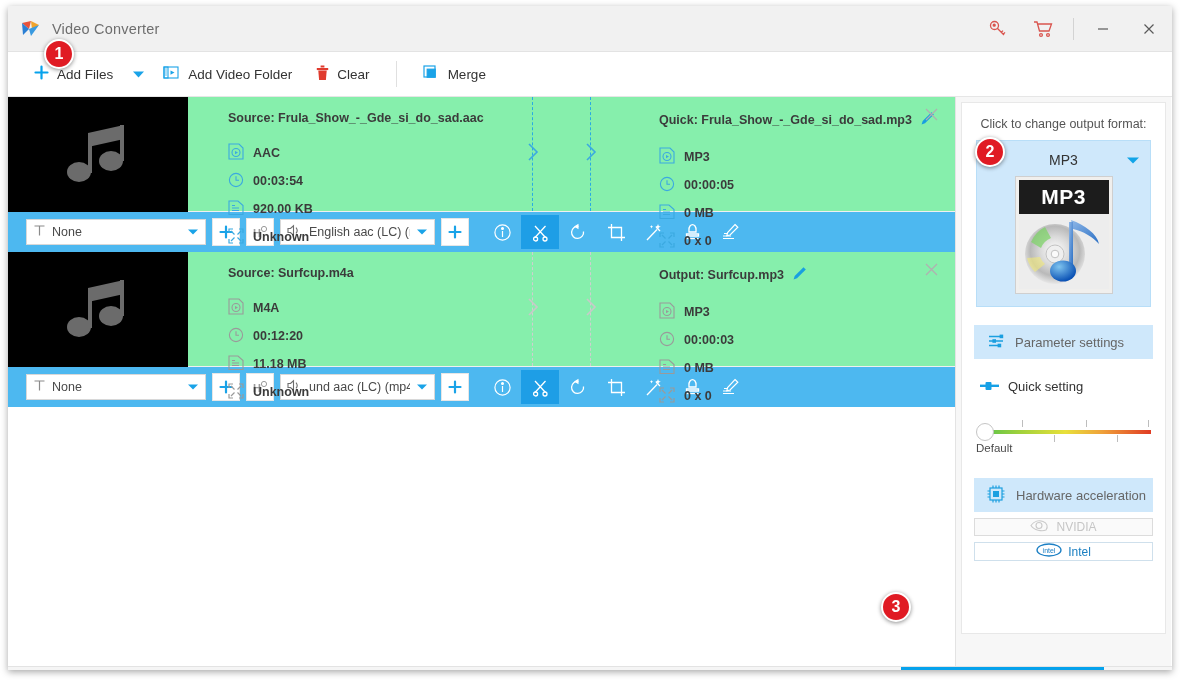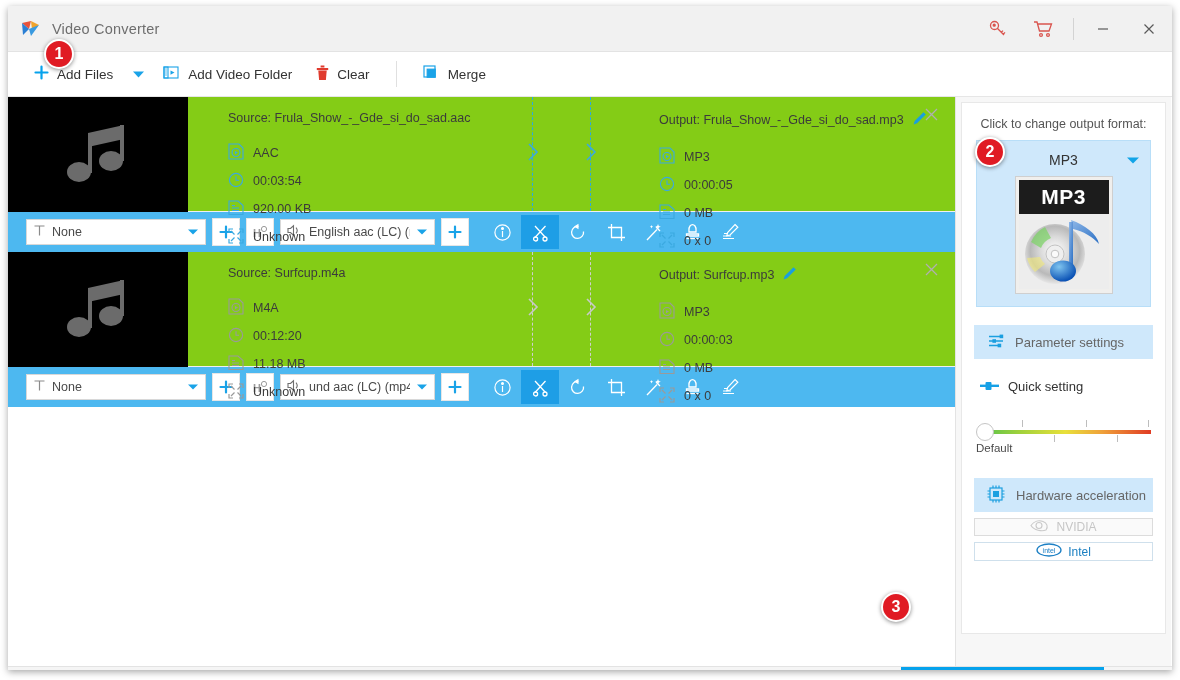--- a/index.html
+++ b/index.html
@@ -46,21 +46,21 @@
   .tool-item.first { padding-left:26px; }
   .tool-caret { width:26px;height:45px;display:flex;align-items:center;justify-content:center;cursor:pointer;}
   .tbar-sep { width:1px;height:26px;background:#e0e0e0;margin:0 14px 0 14px; }
 
   
   .body { display:flex; height:569px; }
   .left { width:948px; position:relative; background:#ffffff; border-right:1px solid #e3e3e3;}
   .filelist { }
 
   .filerow { position:relative; }
-  .file-main { display:flex; height:115px; background:#84cc16; border-bottom:1px solid #f0f0f0;}
+  .file-main { display:flex; height:115px; background:#86efac; border-bottom:1px solid #f0f0f0;font-weight:bold;}
   .thumb { width:180px; height:115px; background:#000; display:flex;align-items:center;justify-content:center;flex:0 0 180px;}
   .info-wrap { flex:1; display:flex; position:relative; }
 
   .src-col { width:330px; padding:14px 0 0 40px; }
   .arrow-col { width:115px; position:relative; }
   .out-col { flex:1; padding:14px 0 0 26px; position:relative;}
 
   .fname { font-size:12.5px; color:#3b3b3b; margin-bottom:14px; display:flex;align-items:center;gap:8px;}
   .meta { display:flex; flex-wrap:wrap; }
   .meta-cell { width:150px; display:flex; align-items:center; gap:9px; height:28px; font-size:12.5px; color:#3b3b3b;}
@@ -316,21 +316,21 @@
                       </svg>
                 </span>
                 <span class="chev" style="left:67px">
                   <svg width="13" height="22" viewBox="0 0 13 22" fill="none" stroke="#3ba9e0" stroke-width="1.6">
                         <path d="M2 3 L10 11 L2 19"></path>
                       </svg>
                 </span>
               </div>
               <div class="out-col">
                 <div class="fname">
-                  <span>Output: Frula_Show_-_Gde_si_do_sad.mp3</span>
+                  <span>Quick: Frula_Show_-_Gde_si_do_sad.mp3</span>
                   <span style="cursor:pointer">
                     <svg width="15" height="15" viewBox="0 0 15 15">
                           <path d="M11.5 1.2 L13.8 3.5 L5 12.3 L1.6 13.4 L2.7 10 Z" fill="#189fe0"></path>
                         </svg>
                   </span>
                 </div>
                 <div class="meta">
                   <div class="meta-cell">
                     <span>
                       <svg width="16" height="17" viewBox="0 0 16 17" fill="none" stroke="#3ba9e0" stroke-width="1.1">

